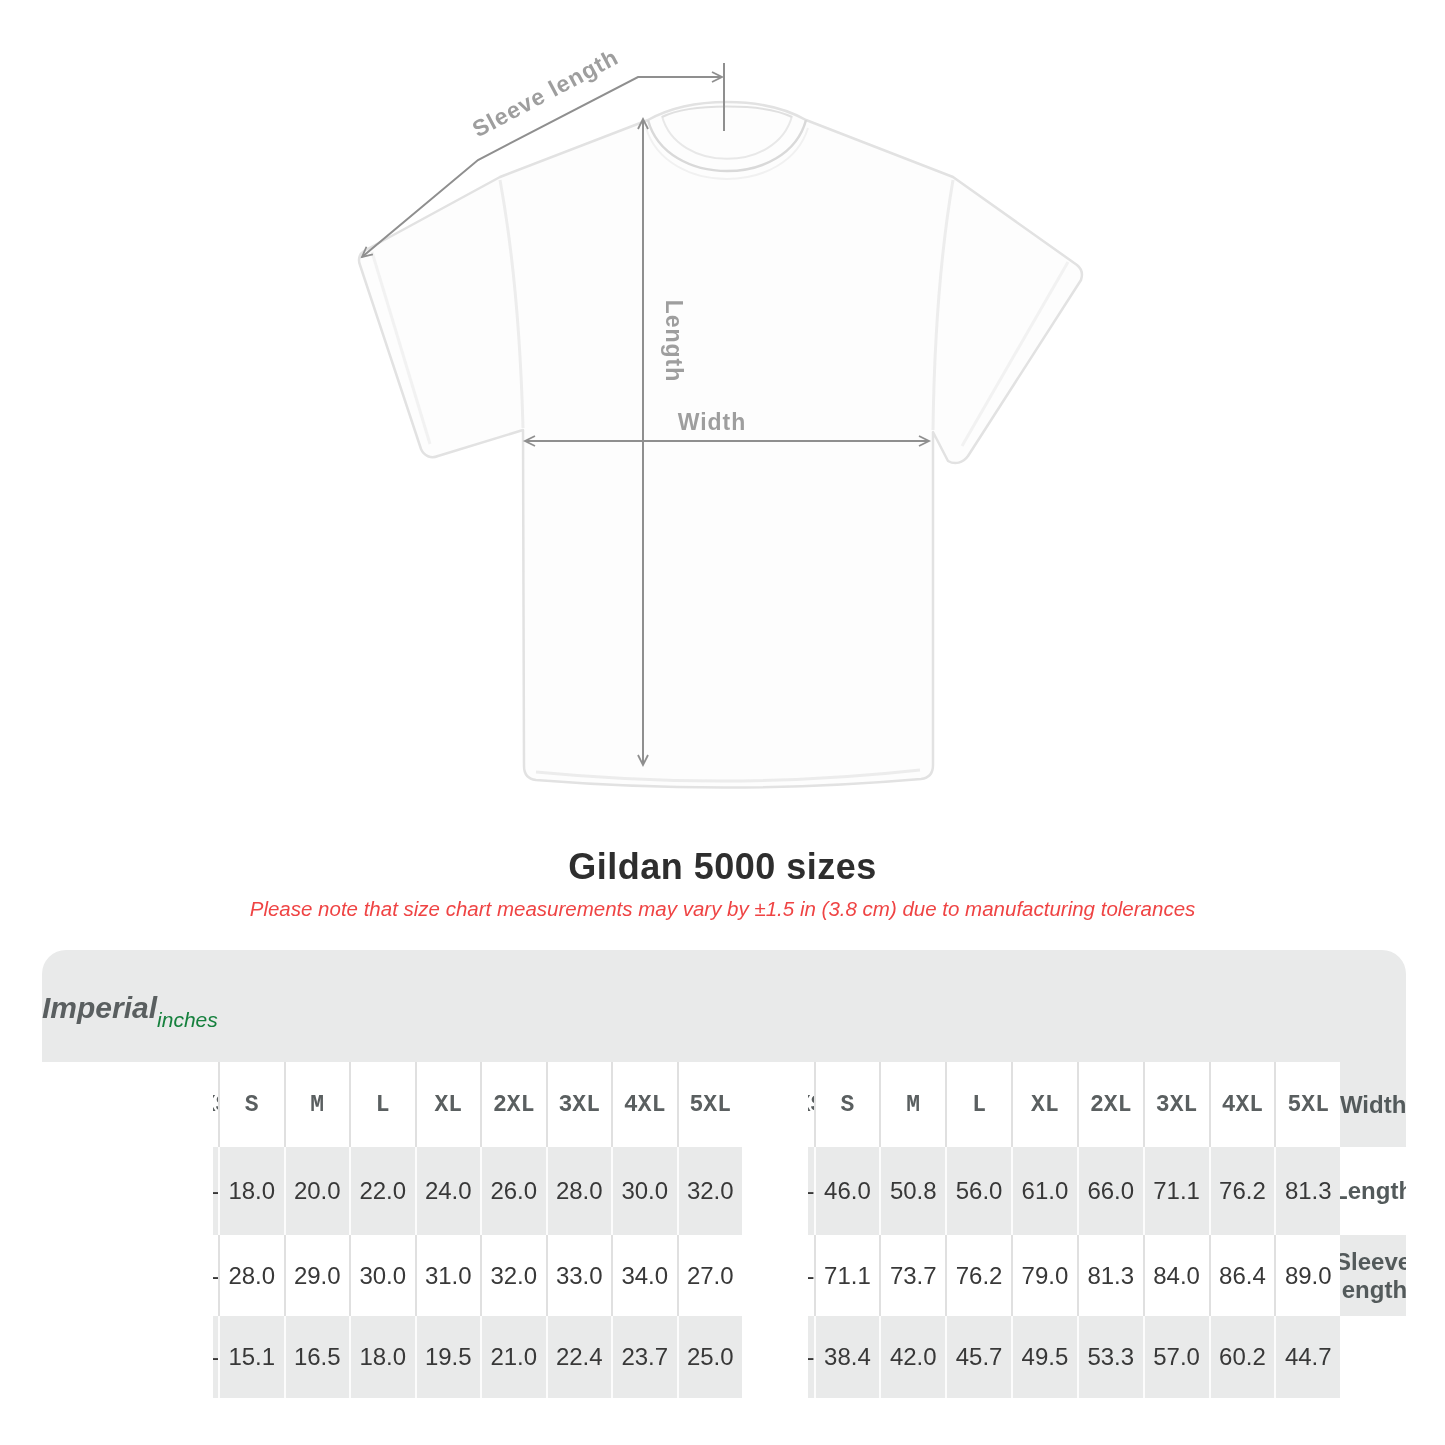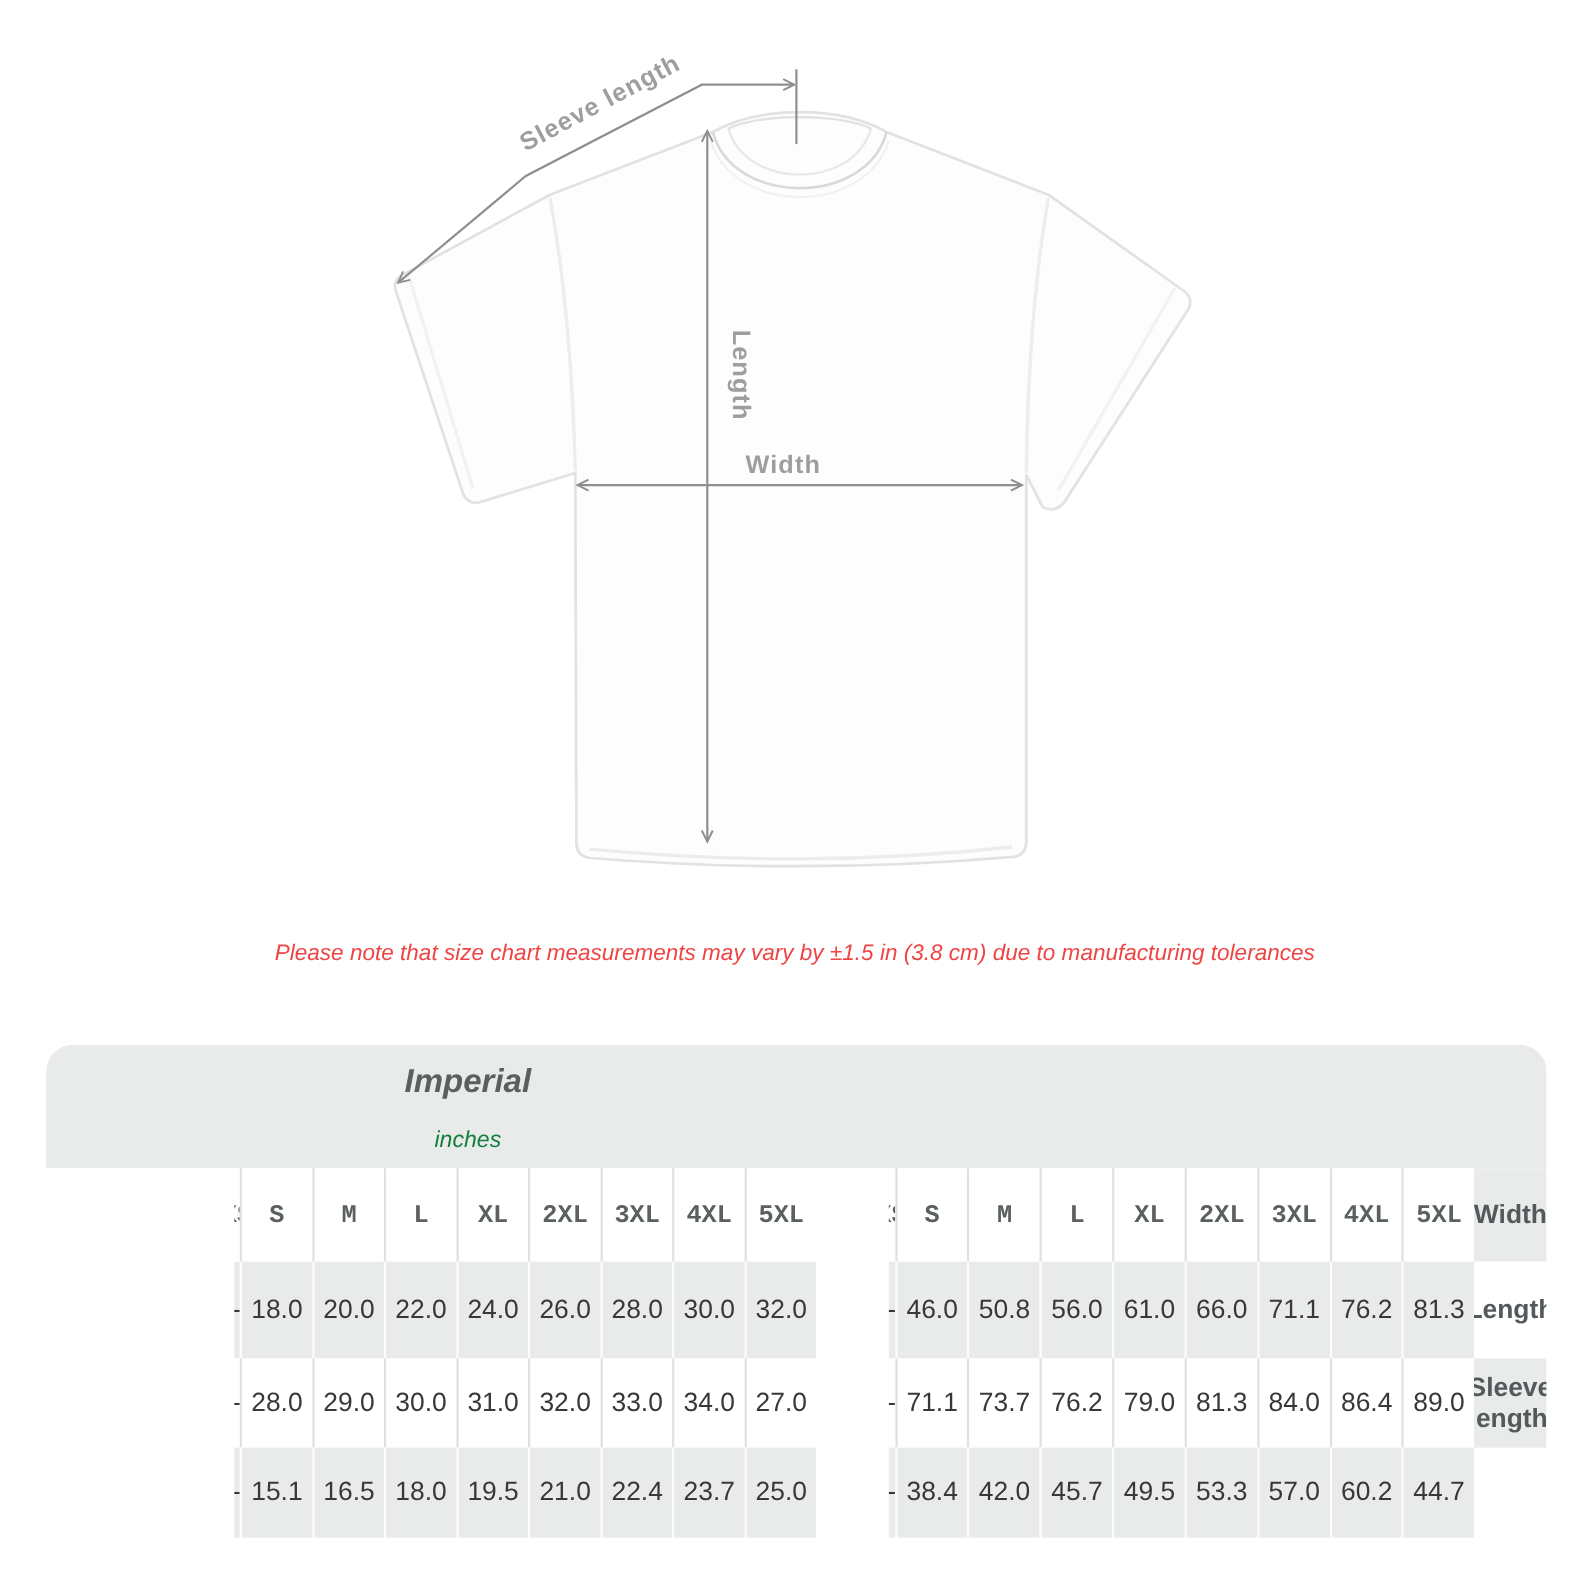--- a/index.html
+++ b/index.html
@@ -20,21 +20,21 @@
   .title-block { position:absolute; top:846px; left:0; width:100%; text-align:center; }
   .page-title { margin:0; font-size:36px; font-weight:bold; color:#2e2e2e; letter-spacing:0.5px; }
   .subtitle { margin:9px 0 0 0; font-size:20.5px; font-style:italic; color:#ef4444; }
 
   
   .size-table {
     position:absolute; left:42px; top:950px; width:1364px;
     border-radius:24px; overflow:hidden; background:#ffffff;
   }
   .band { height:112px; background:#e9eaea; display:flex; }
-  .band-half { display:flex; flex-direction:column; align-items:center; justify-content:center; padding-top:4px; }
+  .band-half { display:flex; flex-direction:row; align-items:center; padding-top:4px; }
   .band-half.imperial { flex:0 0 56.2%; }
   .band-half.metric { flex:1 1 auto; }
   .band-title { font-size:30px; font-weight:bold; font-style:italic; color:#5a5f60; }
   .band-sub { font-size:21px; font-style:italic; color:#15803d; margin-top:24px; }
 
   .tbl-grid {
     display:grid;
     grid-template-columns:171px 5px repeat(9,65.5px) 6px repeat(9,1fr);
     grid-template-rows:85px 88px 81px 82px;
   }
@@ -101,20 +101,21 @@
       <path class="dim-line" d="M 643,119 L 643,765" marker-start="url(#arrow)" marker-end="url(#arrow)"></path>
       <path class="dim-line" d="M 525,441 L 929,441" marker-start="url(#arrow)" marker-end="url(#arrow)"></path>
 
       <text class="dim-label" transform="translate(549,100) rotate(-28)" text-anchor="middle">Sleeve length</text>
       <text class="dim-label" transform="translate(666,341) rotate(90)" text-anchor="middle">Length</text>
       <text class="dim-label" x="712" y="430" text-anchor="middle">Width</text>
     </g>
   </svg>
 
   <div class="title-block">
+    <h1 class="page-title">Gildan 5000 sizes</h1>
     <p class="subtitle">Please note that size chart measurements may vary by ±1.5 in (3.8 cm) due to manufacturing tolerances</p>
   </div>
 
   <div class="size-table">
     <div class="band">
       <div class="band-half imperial">
         <div class="band-title">Imperial</div>
         <div class="band-sub">inches</div>
       </div>
     </div>

